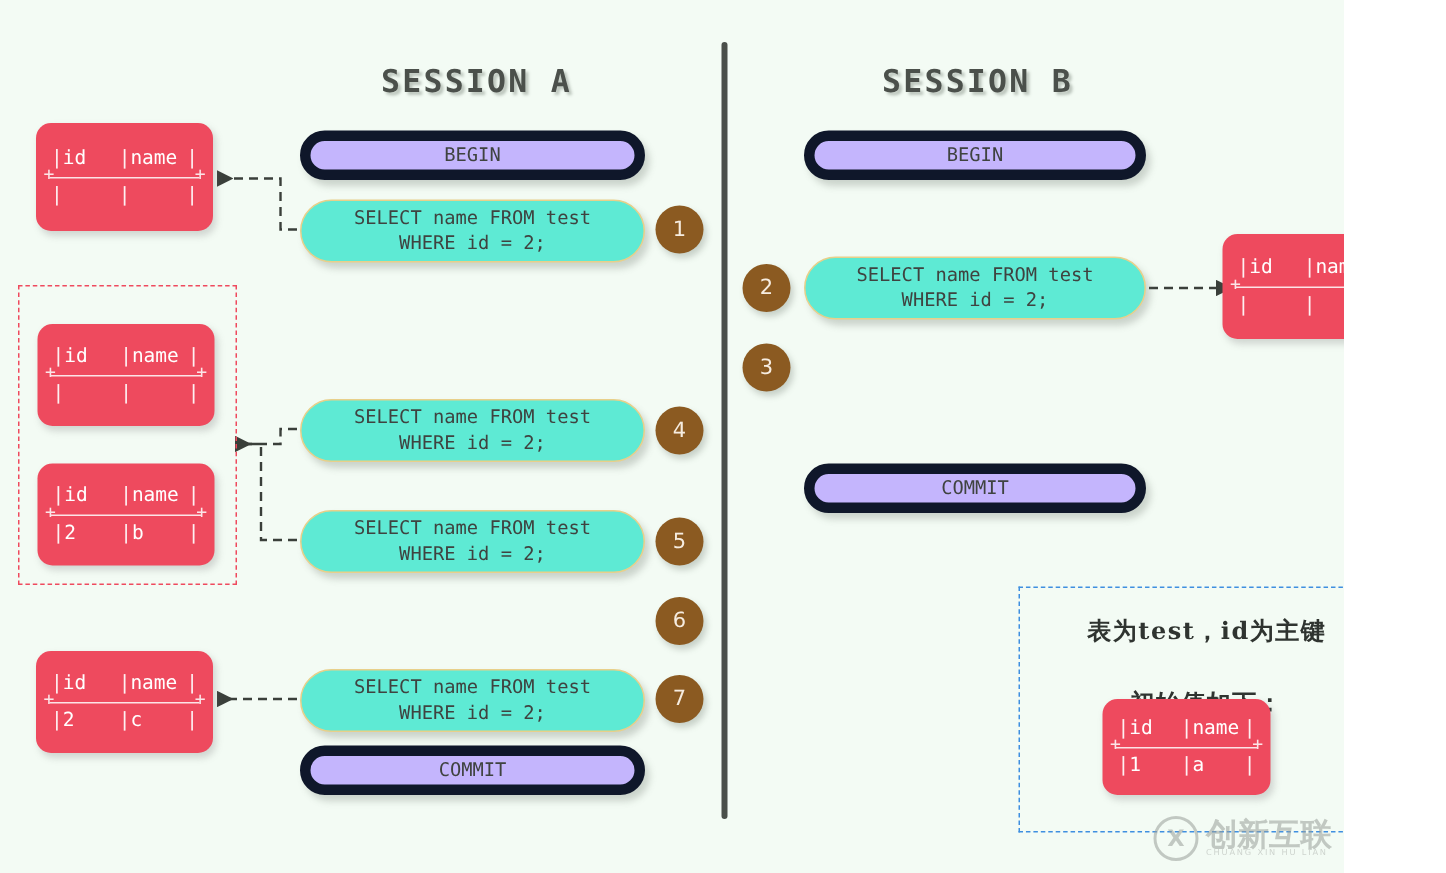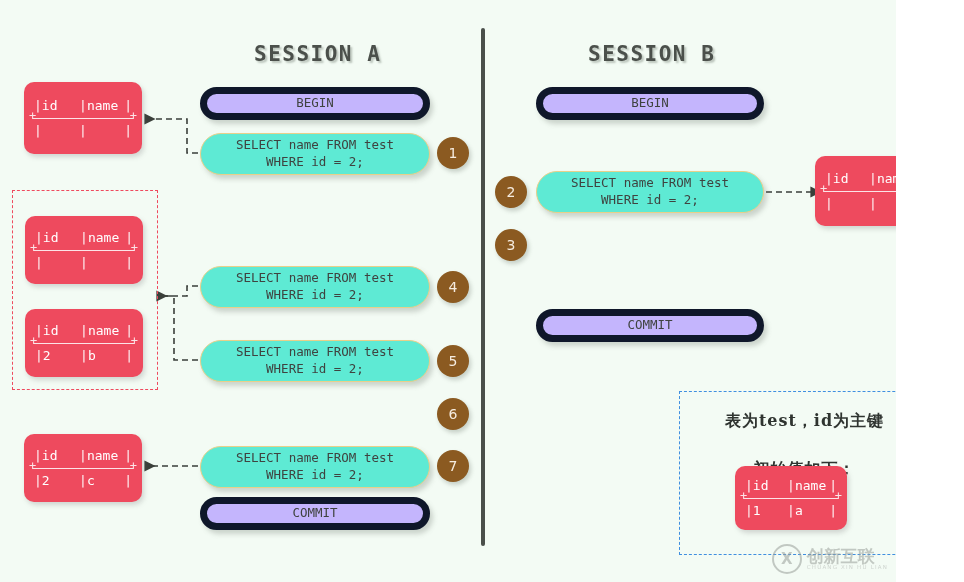--- a/index.html
+++ b/index.html
@@ -184,21 +184,21 @@
     font-family: "DejaVu Sans", sans-serif;
     font-size: 15px;
     font-weight: bold;
     display: flex; align-items: center; justify-content: center;
   }
   .wm-text {
     display: flex; flex-direction: column; line-height: 1;
   }
   .wm-cn {
     font-family: "DejaVu Sans", sans-serif;
-    font-size: 17px; font-weight: bold; color: #9aa09a;
+    font-size: 21px; font-weight: bold; color: #9aa09a; text-align: right;
   }
   .wm-en {
     font-family: "DejaVu Sans", sans-serif;
     font-size: 5.5px; color: #b0b5b0; letter-spacing: 1.2px;
   }
 </style>
 </head>
 <body>
 
 <div id="canvas">

